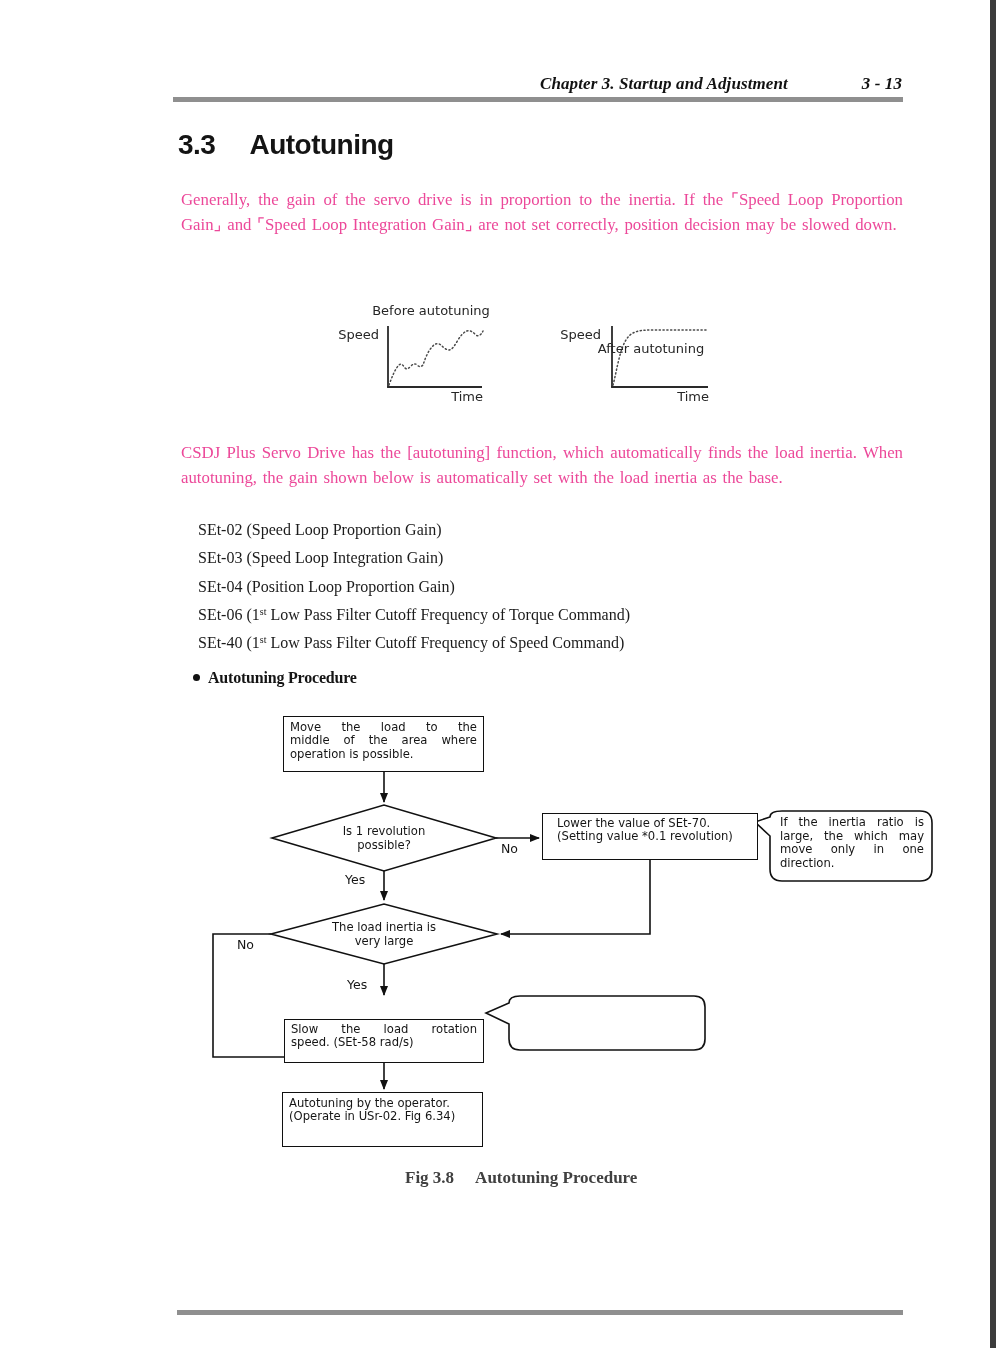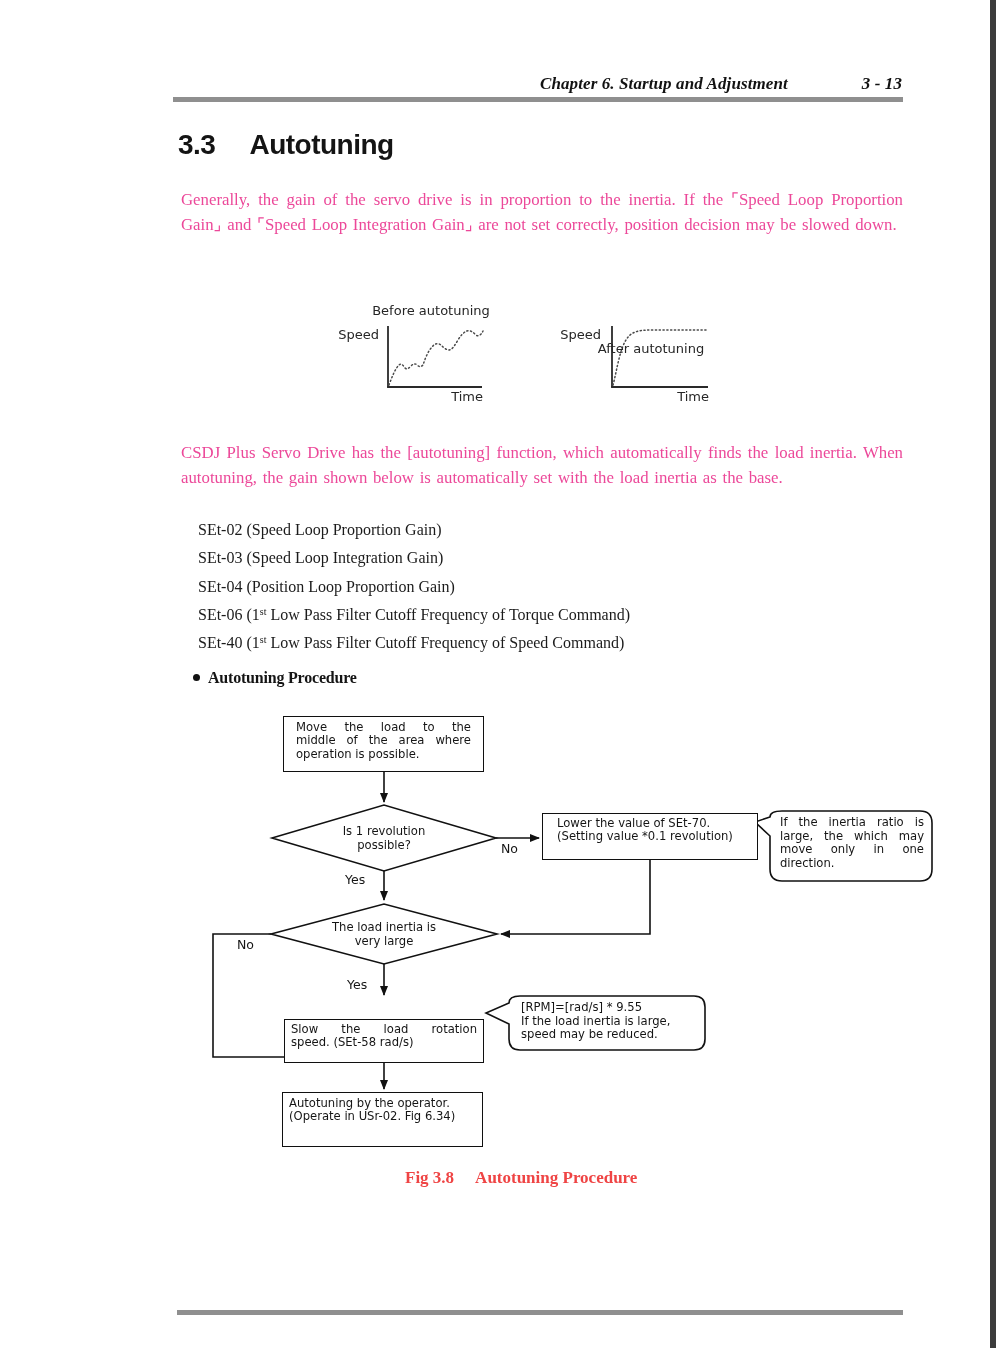--- a/index.html
+++ b/index.html
@@ -31,35 +31,35 @@
 
   .fc-box { position:absolute; border:1.6px solid #101010; background:#fff;
             font-family:"DejaVu Sans", sans-serif; font-size:11.6px;
             line-height:13.4px; color:#151515; z-index:3; }
   .fc-text { position:absolute; font-family:"DejaVu Sans", sans-serif;
              font-size:11.6px; line-height:13.7px; color:#151515; z-index:4; }
   .fc-label { position:absolute; font-family:"DejaVu Sans", sans-serif;
               font-size:12.5px; color:#151515; z-index:4; }
   .jl { text-align:justify; text-align-last:justify; }
 
-  .figcap { font-weight:bold; font-size:17px; color:#ef4444; display:flex; }
+  .figcap { font-weight:bold; font-size:17px; color:#404040; display:flex; }
   .figcap .gap { width:21px; }
 
   svg.overlay { position:absolute; left:0; top:0; z-index:2; }
   .edge { background:#3c3c3c; }
 </style>
 </head>
 <body>
 
 <div id="page">
 
   <div class="abs edge" style="left:990px; top:0; width:6px; height:1348px;"></div>
 
   <div class="abs hdr" style="left:540px; top:74px; width:362px;">
-    <span>Chapter 6. Startup and Adjustment</span>
+    <span>Chapter 3. Startup and Adjustment</span>
     <span style="margin-left:auto;">3 - 13</span>
   </div>
   <div class="abs rule" style="left:173px; top:97px; width:730px; height:5px;"></div>
 
   <div class="abs" style="left:178px; top:129px;">
     <span class="sec">3.3</span>
     <span class="sec" style="margin-left:30px;">Autotuning</span>
   </div>
 
   <div class="abs para" style="left:181px; top:187px; width:722px;">Generally, the gain of the servo drive is in proportion to the inertia. If the ⌜Speed Loop Proportion Gain⌟ and ⌜Speed Loop Integration Gain⌟ are not set correctly, position decision may be slowed down.</div>
@@ -130,21 +130,21 @@
 
     <polygon points="272,838 384,805 496,838 384,871" fill="#fff" stroke="#111" stroke-width="1.6"></polygon>
     <polygon points="271,934 384,904 497,934 384,964" fill="#fff" stroke="#111" stroke-width="1.6"></polygon>
 
     <path d="M 782 811 L 920 811 Q 932 811 932 823 L 932 869 Q 932 881 920 881 L 782 881
              Q 770 881 770 869 L 770 836 L 755 822 L 770 817 Q 770 811 782 811 Z" fill="#fff" stroke="#111" stroke-width="1.6"></path>
     <path d="M 520 996 L 694 996 Q 705 996 705 1007 L 705 1039 Q 705 1050 694 1050 L 520 1050
              Q 509 1050 509 1039 L 509 1024 L 486 1013 L 509 1003 Q 509 996 520 996 Z" fill="#fff" stroke="#111" stroke-width="1.6"></path>
   </svg>
 
-  <div class="fc-box" style="left:283px; top:716px; width:201px; height:56px; padding:4px 12px;">
+  <div class="fc-box" style="left:283px; top:716px; width:201px; height:56px; padding:4px 6px;">
     <div class="jl">Move the load to the</div>
     <div class="jl">middle of the area where</div>
     <div>operation is possible.</div>
   </div>
 
   <div class="fc-text tc" style="left:304px; top:825px; width:160px;">
     <div>Is 1 revolution</div>
     <div>possible?</div>
   </div>
   <div class="fc-label" style="left:501px; top:841px;">No</div>
@@ -167,25 +167,20 @@
     <div>very large</div>
   </div>
   <div class="fc-label" style="left:237px; top:937px;">No</div>
   <div class="fc-label" style="left:347px; top:977px;">Yes</div>
 
   <div class="fc-box" style="left:284px; top:998px; width:200px; height:44px; padding:3px 6px;margin-top:21px;">
     <div class="jl">Slow the load rotation</div>
     <div>speed. (SEt-58 rad/s)</div>
   </div>
 
-  <div class="fc-text" style="left:521px; top:1001px; width:176px;">
-    <div>[RPM]=[rad/s] * 9.55</div>
-    <div>If the load inertia is large,</div>
-    <div>speed may be reduced.</div>
-  </div>
 
   <div class="fc-box" style="left:282px; top:1092px; width:201px; height:55px; padding:4px 6px;">
     <div>Autotuning by the operator.</div>
     <div>(Operate in USr-02. Fig 6.34)</div>
   </div>
 
   <div class="abs figcap" style="left:405px; top:1168px;">
     <span>Fig 3.8</span>
     <span class="gap"></span>
     <span>Autotuning Procedure</span>

